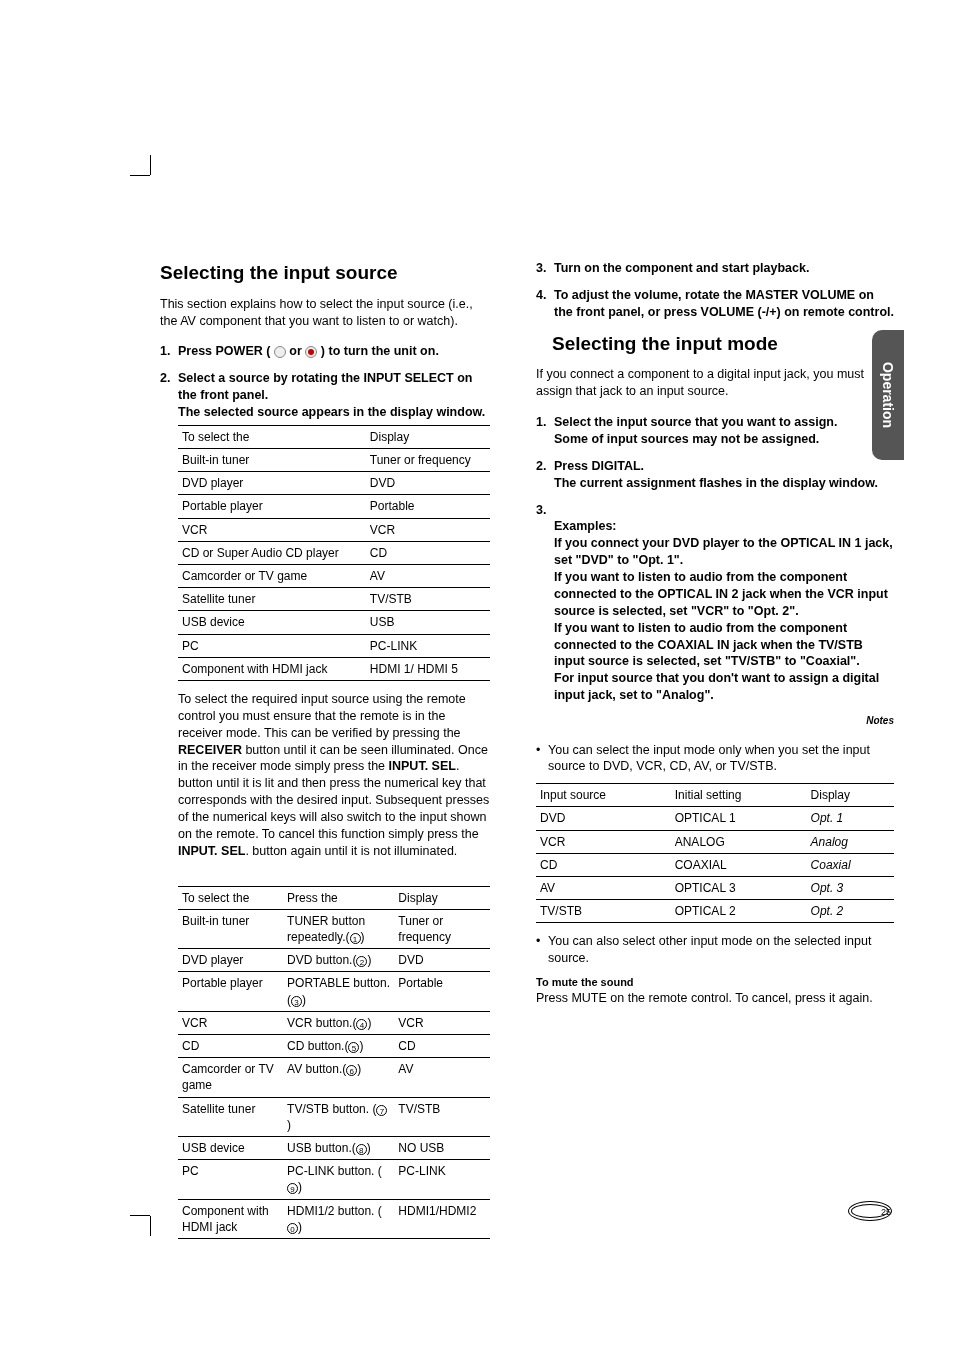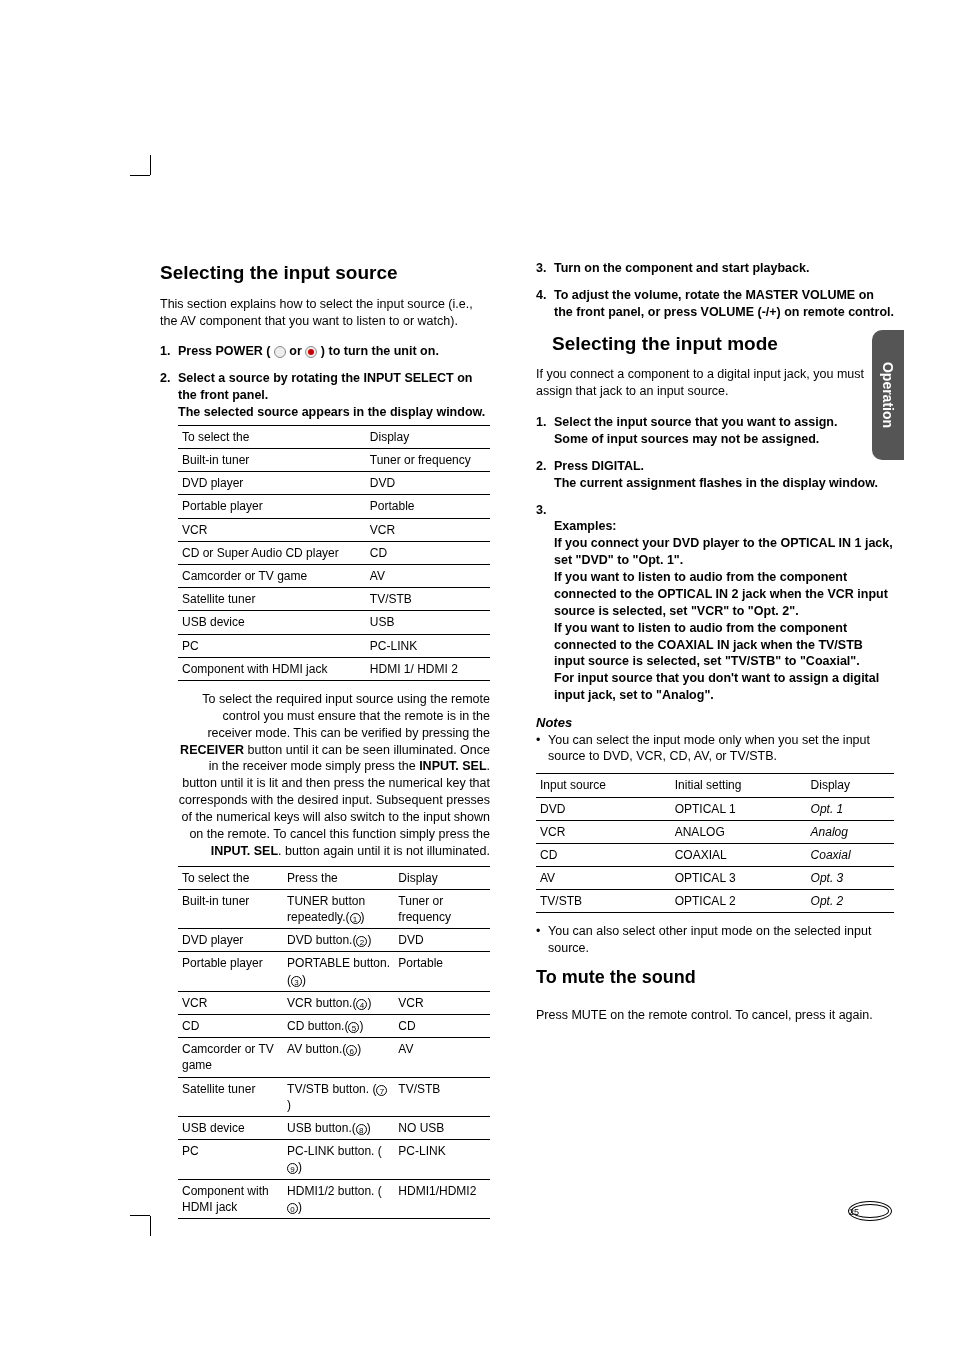--- a/index.html
+++ b/index.html
@@ -62,28 +62,28 @@
     text-align: center;
     vertical-align: -1px;
   }
 
   table { width: 100%; border-collapse: collapse; font-size: 12px; margin-top: 4px; margin-bottom: 10px; }
   th, td { text-align: left; padding: 3px 4px; border-bottom: 1px solid #000; vertical-align: top; }
   thead th { border-bottom: 1.5px solid #000; border-top: 1.5px solid #000; font-weight: normal; }
   table.no-top thead th { border-top: 1.5px solid #000; }
   .ital { font-style: italic; }
 
-  .para { margin-bottom: 6px; text-align: right; }
-  .notes-head { font-weight: bold; font-style: italic; margin-top: 8px; margin-bottom: 0; font-size: 13px; }
+  .para { margin-bottom: 26px; }
+  .notes-head { font-weight: bold; font-style: italic; margin-top: 8px; margin-bottom: 14px; font-size: 10px; text-align: right; }
   ul.bullets { list-style: none; }
   ul.bullets li { display: flex; margin-bottom: 8px; }
   ul.bullets li .b { flex: 0 0 12px; }
   ul.bullets li .t { flex: 1; }
 
-  h2 { font-size: 18px; font-weight: bold; margin: 8px 0 18px; }
+  h2 { font-size: 11px; font-weight: bold; margin: 8px 0 0; }
 
   .side-tab {
     position: absolute;
     right: 50px;
     top: 330px;
     width: 32px;
     height: 130px;
     background: #555;
     color: #fff;
     border-top-left-radius: 10px;
@@ -100,21 +100,21 @@
   }
   .page-num {
     position: absolute;
     right: 62px;
     bottom: 130px;
     width: 44px; height: 20px;
     border: 1.5px solid #000;
     border-radius: 50%;
     font-size: 9px;
     line-height: 20px;
-    text-align: left;
+    text-align: right;
   }
   .page-num::after{
     content:"";
     position:absolute;
     inset:2px;
     border:0.5px solid #000;
     border-radius:50%;
   }
 </style>
 </head>
@@ -191,21 +191,21 @@
                 <tr>
                   <td>USB device</td>
                   <td>USB</td>
                 </tr>
                 <tr>
                   <td>PC</td>
                   <td>PC-LINK</td>
                 </tr>
                 <tr>
                   <td>Component with HDMI jack</td>
-                  <td>HDMI 1/ HDMI 2</td>
+                  <td>HDMI 1/ HDMI 5</td>
                 </tr>
               </tbody>
           </table>
 
           <p class="para">
             <span>To select the required input source using the remote control you must ensure that the remote is in the receiver mode. This can be verified by pressing the </span><b>RECEIVER</b><span> button until it can be seen illuminated. Once in the receiver mode simply press the </span><b>INPUT. SEL</b><span>. button until it is lit and then press the numerical key that corresponds with the desired input. Subsequent presses of the numerical keys will also switch to the input shown on the remote. To cancel this function simply press the </span><b>INPUT. SEL</b><span>. button again until it is not illuminated.</span>
           </p>
 
           <table>
             <thead>

